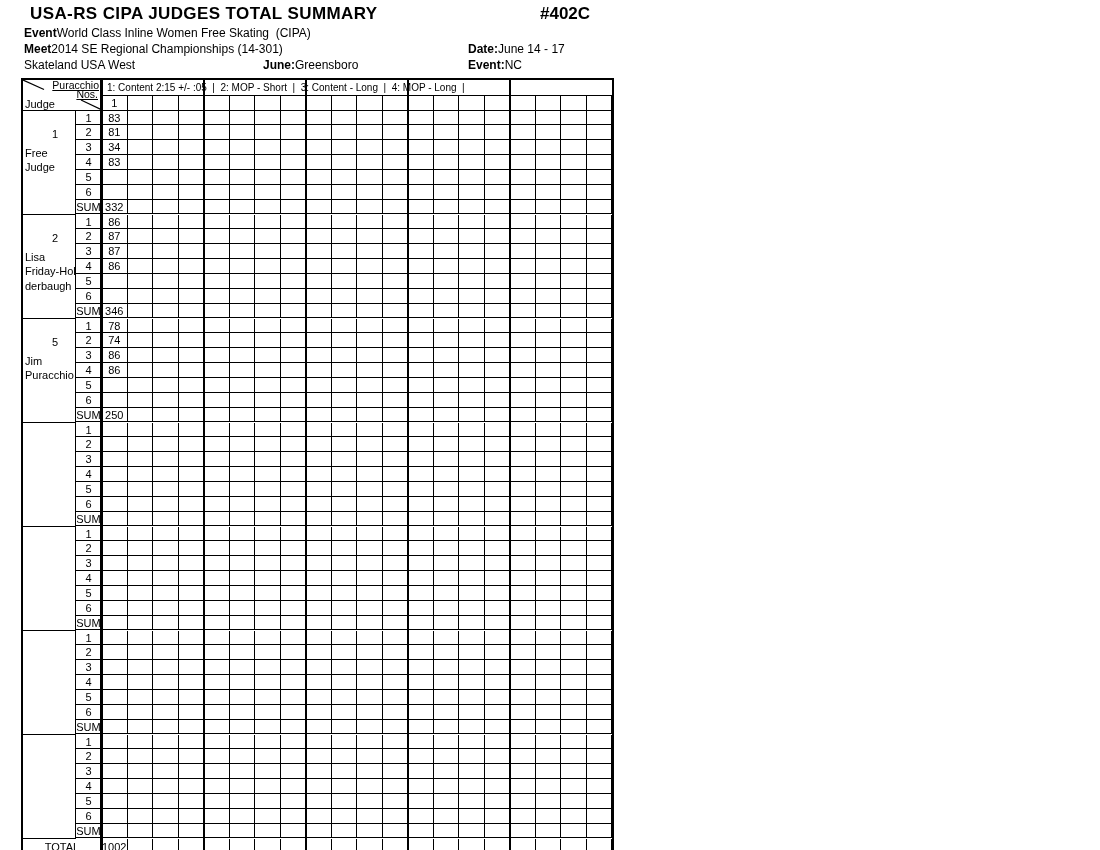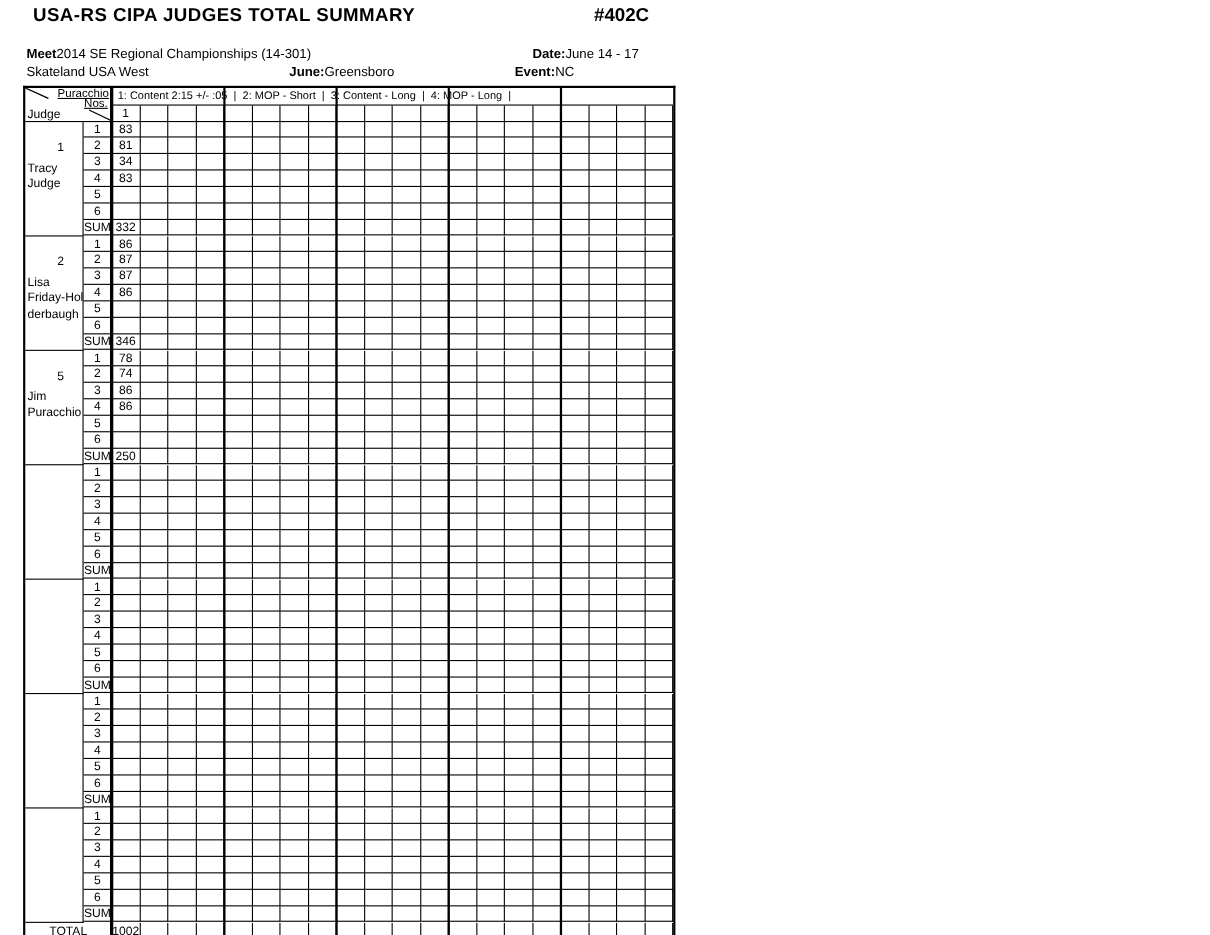--- a/index.html
+++ b/index.html
@@ -6,21 +6,21 @@
   .page{position:relative;width:1100px;height:850px;background:#fff;overflow:hidden;
         font-family:"Liberation Sans",sans-serif;color:#000;}
 
   
   .title{position:absolute;left:30px;top:4px;font-size:17px;font-weight:bold;letter-spacing:.4px;white-space:pre;}
   .formno{position:absolute;left:540px;top:4px;font-size:17px;font-weight:bold;white-space:pre;}
   .hline{position:absolute;font-size:12px;white-space:pre;}
   .hline b{font-weight:bold;}
   #l1{left:24px;top:26px;}
   #l2{left:24px;top:42px;}
-  #l2d{left:468px;top:42px;margin-left:16px;}
+  #l2d{left:468px;top:42px;}
   #l3v{left:24px;top:58px;}
   #l3c{left:263px;top:58px;}
   #l3s{left:468px;top:58px;}
 
   
   #grid{position:absolute;left:21px;top:78px;width:593px;height:775px;
         border:2px solid #000;border-bottom:none;box-sizing:border-box;}
   .cell{position:absolute;box-sizing:border-box;border-right:1px solid #000;border-bottom:1px solid #000;
         font-size:11px;text-align:center;white-space:nowrap;overflow:visible;}
   .vline{position:absolute;top:0;height:775px;background:#000;}
@@ -41,20 +41,21 @@
   .judge-name{position:absolute;top:35px;left:2px;text-align:left;font-size:11px;line-height:14.6px;white-space:nowrap;}
 </style>
 </head>
 <body>
 
 <div class="page">
 
   <div class="title">USA-RS CIPA JUDGES TOTAL SUMMARY</div>
   <div class="formno">#402C</div>
 
+  <div class="hline" id="l1"><b>Event</b><span>World Class Inline Women Free Skating  (CIPA)</span></div>
 
   <div class="hline" id="l2"><b>Meet</b><span>2014 SE Regional Championships (14-301)</span></div>
   <div class="hline" id="l2d"><b>Date:</b><span>June 14 - 17</span></div>
 
   <div class="hline" id="l3v">Skateland USA West</div>
   <div class="hline" id="l3c"><b>June:</b><span>Greensboro</span></div>
   <div class="hline" id="l3s"><b>Event:</b><span>NC</span></div>
 
   <div id="grid">
     <div class="corner">
@@ -83,21 +84,21 @@
       <div class="cell" style="left: 410.5px; top: 16px; width: 25.5px; height: 14.5px; line-height: 14.5px;"></div>
       <div class="cell" style="left: 436px; top: 16px; width: 25.5px; height: 14.5px; line-height: 14.5px;"></div>
       <div class="cell" style="left: 461.5px; top: 16px; width: 25.5px; height: 14.5px; line-height: 14.5px;"></div>
       <div class="cell" style="left: 487px; top: 16px; width: 25.5px; height: 14.5px; line-height: 14.5px;"></div>
       <div class="cell" style="left: 512.5px; top: 16px; width: 25.5px; height: 14.5px; line-height: 14.5px;"></div>
       <div class="cell" style="left: 538px; top: 16px; width: 25.5px; height: 14.5px; line-height: 14.5px;"></div>
       <div class="cell" style="left: 563.5px; top: 16px; width: 25.5px; height: 14.5px; line-height: 14.5px;"></div>
       <div class="cell" style="left: 0px; top: 30.5px; width: 53px; height: 104px; line-height: normal;">
         <div class="judge-no">1</div>
         <div class="judge-name">
-          <div>Tracy</div>
+          <div>Free</div>
           <div>Judge</div>
         </div>
       </div>
       <div class="cell" style="left: 53px; top: 30.5px; width: 26px; height: 14.8571px; line-height: 14.8571px;">1</div>
       <div class="cell" style="left: 79px; top: 30.5px; width: 25.5px; height: 14.8571px; line-height: 14.8571px;">83</div>
       <div class="cell" style="left: 104.5px; top: 30.5px; width: 25.5px; height: 14.8571px; line-height: 14.8571px;"></div>
       <div class="cell" style="left: 130px; top: 30.5px; width: 25.5px; height: 14.8571px; line-height: 14.8571px;"></div>
       <div class="cell" style="left: 155.5px; top: 30.5px; width: 25.5px; height: 14.8571px; line-height: 14.8571px;"></div>
       <div class="cell" style="left: 181px; top: 30.5px; width: 25.5px; height: 14.8571px; line-height: 14.8571px;"></div>
       <div class="cell" style="left: 206.5px; top: 30.5px; width: 25.5px; height: 14.8571px; line-height: 14.8571px;"></div>

